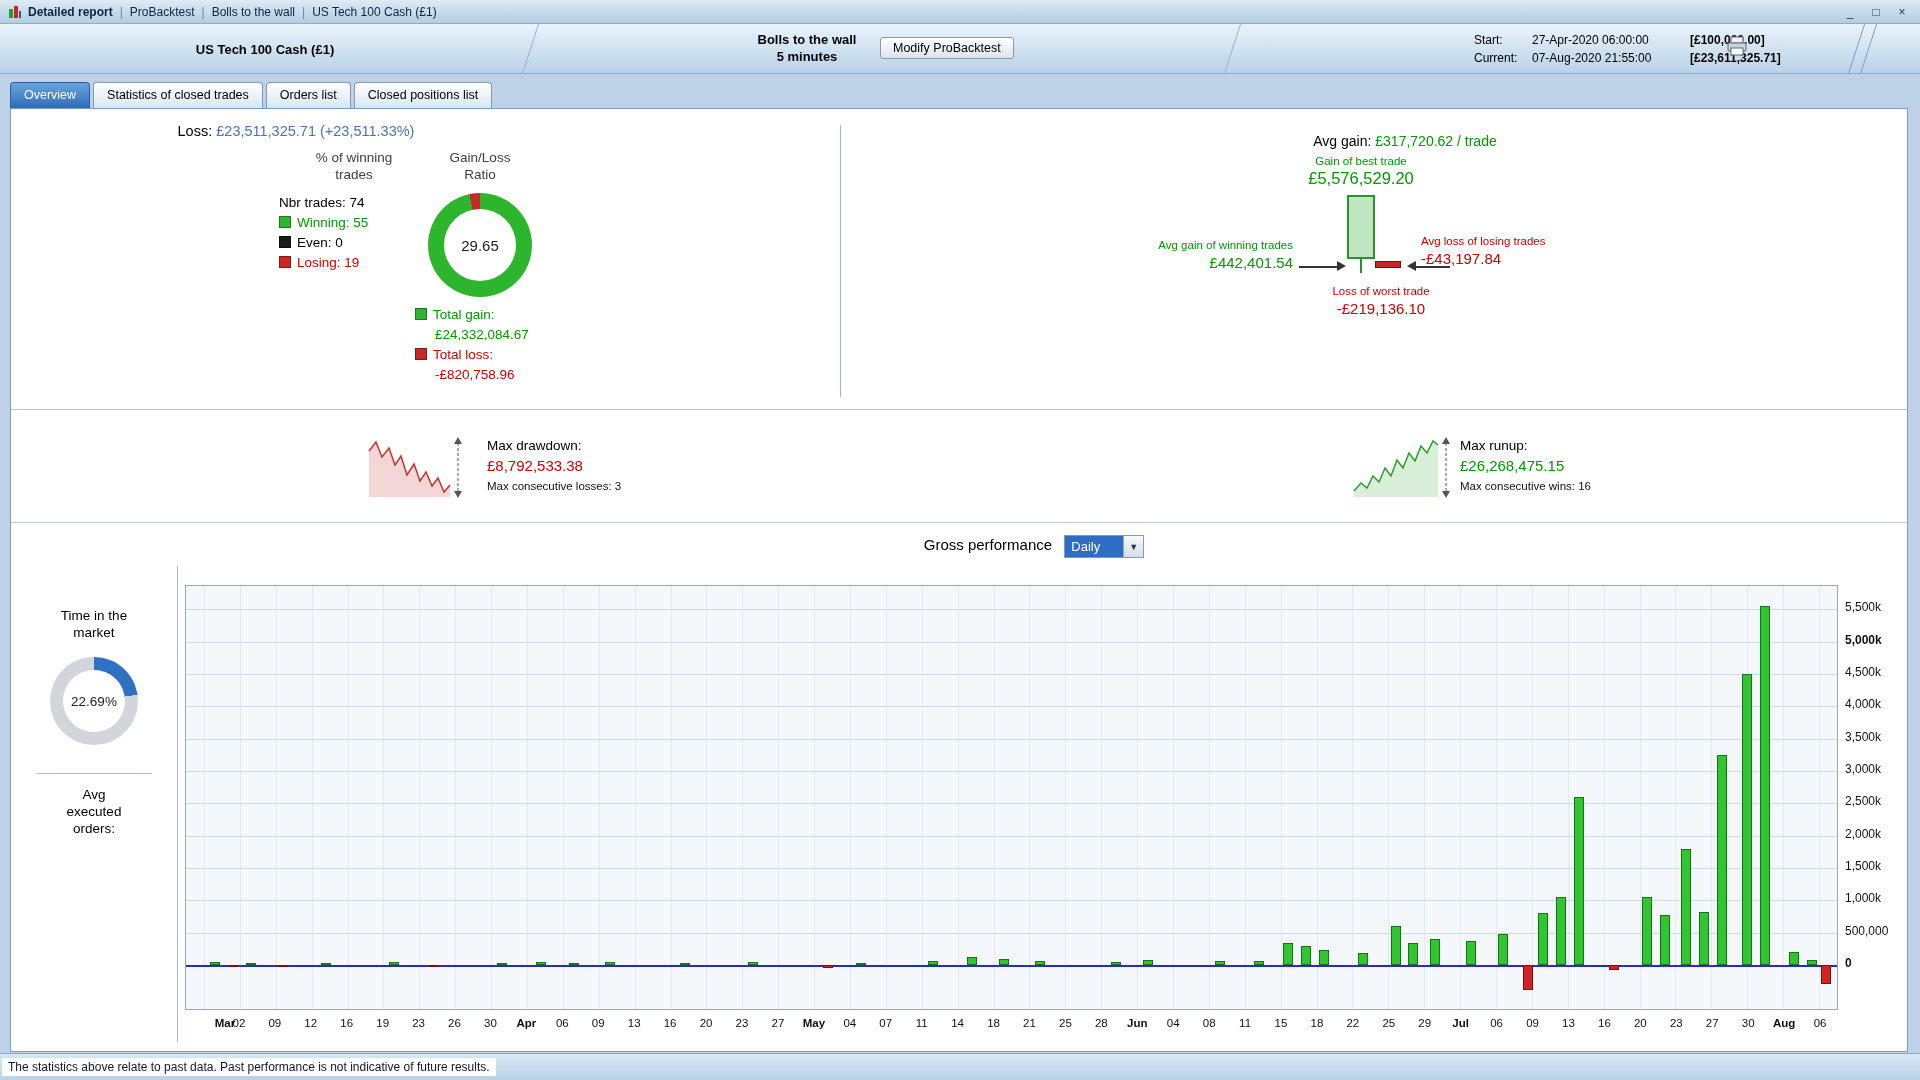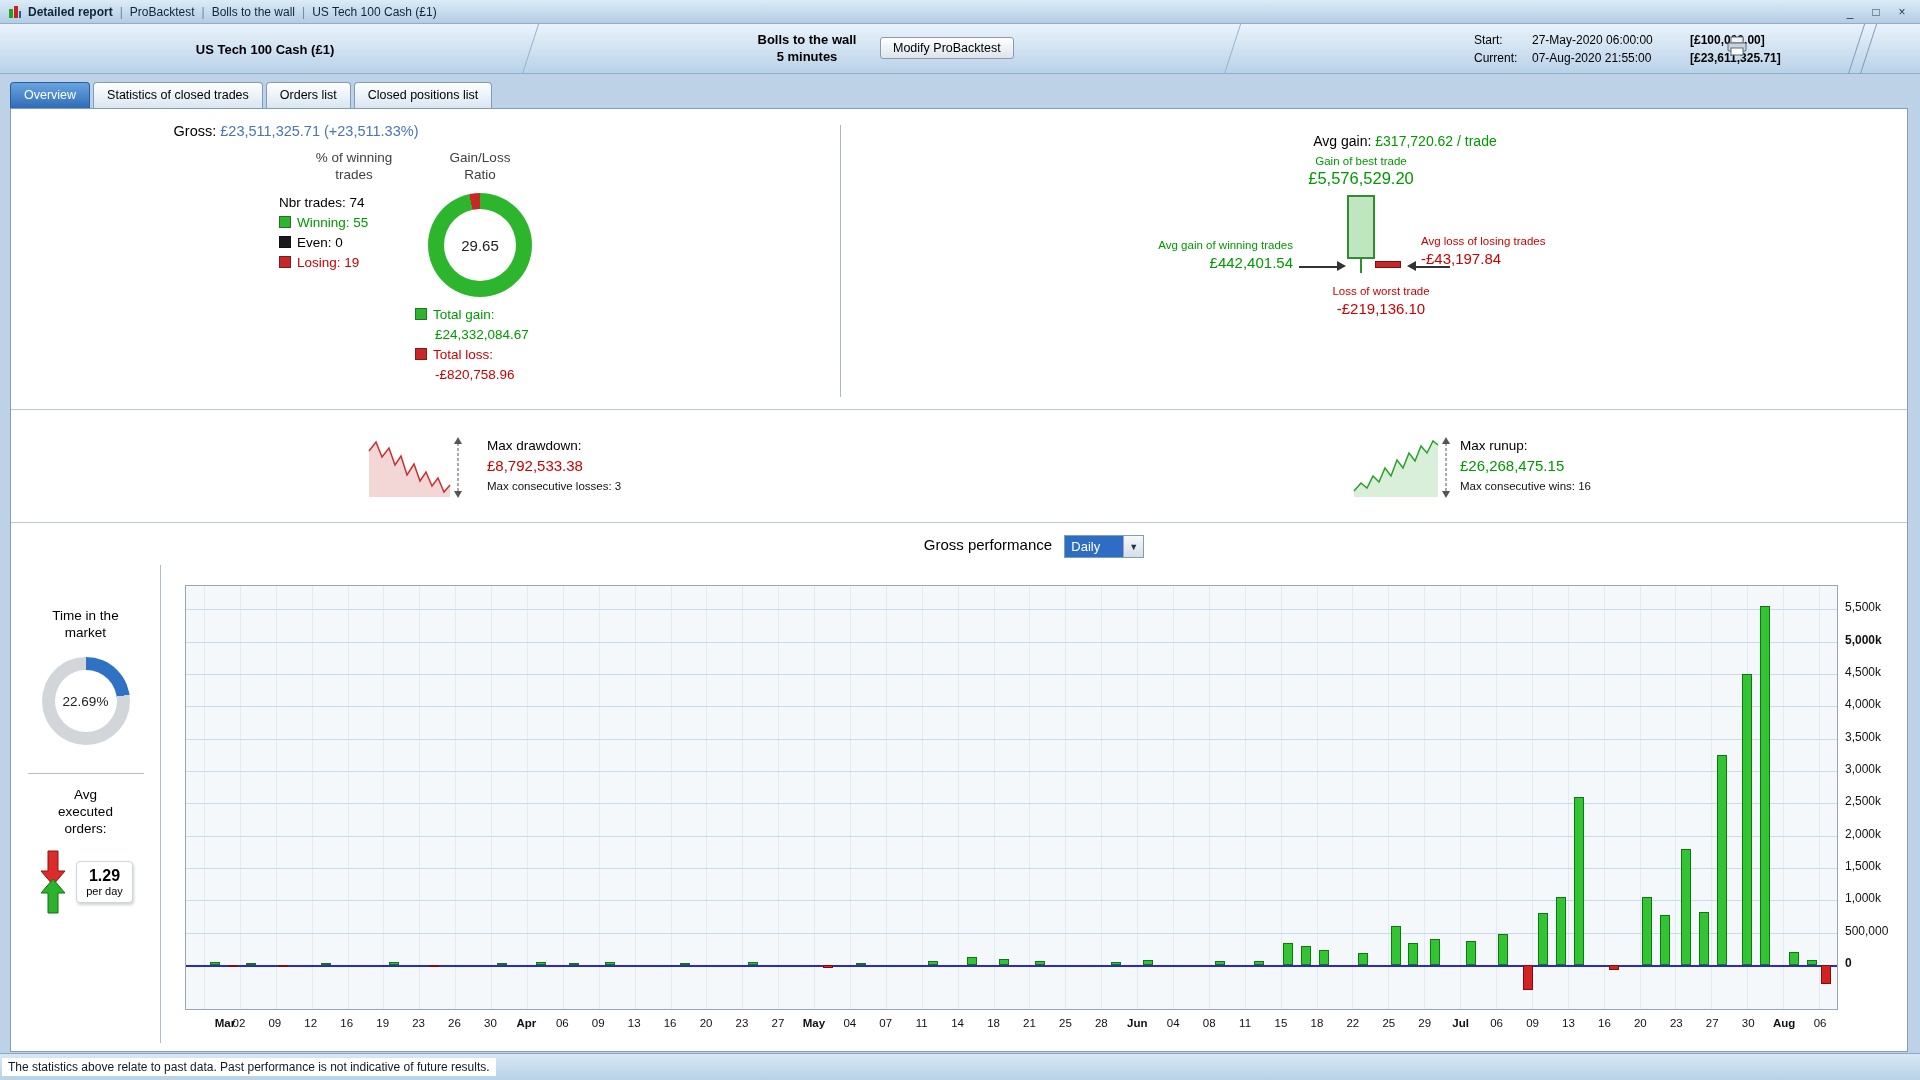--- a/index.html
+++ b/index.html
@@ -100,21 +100,21 @@
 
   
   .perf-title { height:42px; padding-top:12px; text-align:center; padding-left:150px; font-size:15px; }
   .select { display:inline-flex; vertical-align:middle; margin-left:8px; border:1px solid #7f9db9;
     background:#fff; height:23px; cursor:pointer; }
   .select .val { background:#2f6cc4; color:#fff; font-size:13px; padding:3px 12px 0 6px; min-width:58px; text-align:left; }
   .select .sbtn { width:20px; background:linear-gradient(#f7f9fb,#d5dde6); border-left:1px solid #9aaabb;
     display:flex; align-items:center; justify-content:center; font-size:9px; color:#24344a; }
 
   .perf-body { position:relative; height:488px; }
-  .leftcol { position:absolute; left:0; top:0; width:150px; height:478px; border-right:1px solid #aebdd0; text-align:center; }
+  .leftcol { position:absolute; left:0; top:0; width:167px; height:478px; border-right:1px solid #aebdd0; text-align:center; }
   .tim-title { margin-top:42px; font-size:13.5px; line-height:17px; }
   .donut-sm { position:relative; width:88px; height:88px; border-radius:50%; margin:16px auto 0; }
   .donut-sm .hole { inset:13px; }
   .donut-sm .d-center { font-size:13.5px; }
   .lc-div { width:116px; height:1px; background:#aebdd0; margin:28px auto 0; }
   .avg-title { margin-top:12px; font-size:13.5px; line-height:17px; }
   .orders-row { margin-top:12px; display:flex; align-items:center; justify-content:center; gap:8px; }
   .orders-box { background:#fff; border:1px solid #ccd6e0; border-radius:4px; padding:5px 9px;
     box-shadow:1px 2px 3px rgba(0,0,0,.18); }
   .orders-val { font-size:16px; font-weight:bold; }
@@ -173,21 +173,21 @@
     <div class="h-sep s3"></div>
     <div class="h-sep s4"></div>
     <div class="h-instrument">US Tech 100 Cash (£1)</div>
     <div class="h-strategy">
       <div>Bolls to the wall</div>
       <div>5 minutes</div>
     </div>
     <button class="btn3d h-modify">Modify ProBacktest</button>
     <div class="h-dates">
       <div class="h-row">
-        <span class="h-lbl">Start:</span><span class="h-val">27-May-2020 06:00:00</span><span class="h-cap">[£100,000.00]</span>
+        <span class="h-lbl">Start:</span><span class="h-val">27-Apr-2020 06:00:00</span><span class="h-cap">[£100,000.00]</span>
       </div>
       <div class="h-row">
         <span class="h-lbl">Current:</span><span class="h-val">07-Aug-2020 21:55:00</span><span class="h-cap">[£23,611,325.71]</span>
       </div>
     </div>
     <span class="h-printer">
       <svg width="22" height="20">
           <rect x="5" y="1" width="12" height="6" fill="#f2f2f2" stroke="#5a6b7c"></rect>
           <rect x="2" y="7" width="18" height="8" rx="1" fill="#c9d3dd" stroke="#5a6b7c"></rect>
           <rect x="5" y="12" width="12" height="7" fill="#fff" stroke="#5a6b7c"></rect>
@@ -199,21 +199,21 @@
     <div class="tab active">Overview</div>
     <div class="tab">Statistics of closed trades</div>
     <div class="tab">Orders list</div>
     <div class="tab">Closed positions list</div>
   </div>
 
   <div class="panel">
 
     <div class="stats-row">
       <div class="gain-line">
-        <span>Gross:</span>
+        <span>Loss:</span>
         <span class="v-blue">£23,511,325.71 (+23,511.33%)</span>
       </div>
 
       <div class="donut-col c1">
         <div class="d-title">
           <span>% of winning</span><br>
           <span>trades</span>
         </div>
         <div class="below">
           <div>Nbr trades: 74</div>
@@ -316,30 +316,20 @@
         </div>
         <div class="donut donut-sm" style="background: conic-gradient(rgb(47, 114, 196) 0deg, rgb(47, 114, 196) 22.69%, rgb(210, 214, 218) 0deg);">
           <div class="hole"></div>
           <div class="d-center">22.69%</div>
         </div>
         <div class="lc-div"></div>
         <div class="avg-title">
           <span>Avg</span><br>
           <span>executed</span><br>
           <span>orders:</span>
-        </div>
-        <div class="orders-row">
-          <svg width="30" height="66" viewBox="0 0 26 66">
-            <path d="M8,2 h10 v20 h7 L13,36 1,22 h7 Z" fill="#dd2a2a" stroke="#8c1212" stroke-width="1"></path>
-            <path d="M8,64 h10 V44 h7 L13,30 1,44 h7 Z" fill="#2bb32b" stroke="#156f15" stroke-width="1"></path>
-          </svg>
-          <div class="orders-box">
-            <div class="orders-val">1.29</div>
-            <div class="orders-unit">per day</div>
-          </div>
         </div>
       </div>
 
       <div class="plot">
           <div class="vgrid" style="left: 1.08696%;"></div>
           <div class="vgrid" style="left: 3.26087%;"></div>
           <div class="vgrid" style="left: 5.43478%;"></div>
           <div class="vgrid" style="left: 7.6087%;"></div>
           <div class="vgrid" style="left: 9.78261%;"></div>
           <div class="vgrid" style="left: 11.9565%;"></div>

